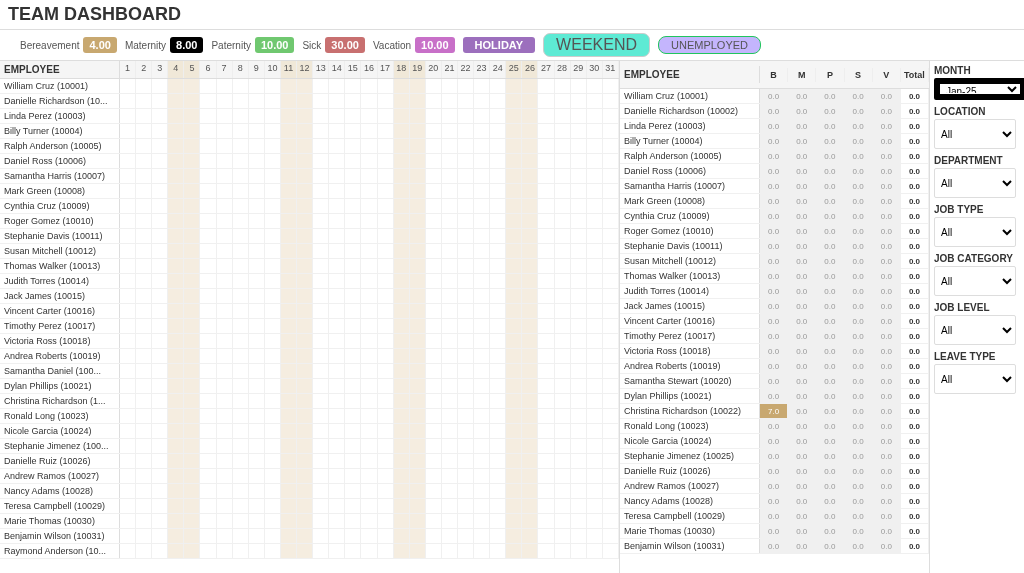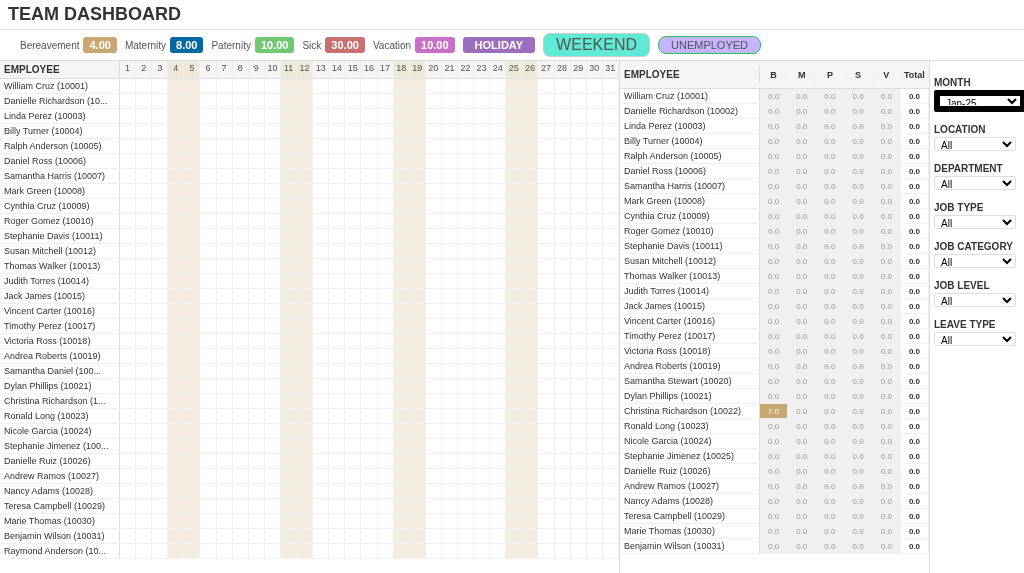--- a/index.html
+++ b/index.html
@@ -14,21 +14,21 @@
     .logo-icons { display: flex; gap: 6px; margin-top: 2px; align-items: center; }
     .logo-icon { width: 18px; height: 18px; border-radius: 50%; border: 1.5px solid #999; display: flex; align-items: center; justify-content: center; font-size: 10px; color: #666; cursor: pointer; }
     .logo-icon.refresh { color: #e06c00; border-color: #e06c00; }
     
     
     .legend-row { display: flex; align-items: center; padding: 3px 20px; gap: 8px; border-bottom: 1px solid #ddd; background: #fff; }
     .legend-item { display: flex; align-items: center; gap: 4px; }
     .legend-label { font-size: 10px; color: #555; }
     .legend-value { font-size: 11px; font-weight: bold; padding: 2px 6px; border-radius: 3px; color: white; }
     .legend-bereavement { background: #c8a870; }
-    .legend-maternity { background: #0369a1; }
+    .legend-maternity { background: #000000; }
     .legend-paternity { background: #70c870; }
     .legend-sick { background: #c87070; }
     .legend-vacation { background: #c870c8; }
     .legend-holiday { background: #9c6fbd; color: white; padding: 2px 12px; border-radius: 3px; font-weight: bold; font-size: 11px; }
     .legend-weekend { background: #5eead4; color: #555; padding: 2px 12px; border-radius: 7px; border: 1px solid #ccc; font-size: 16px; }
     .legend-unemployed { background: #c4b5fd; color: #555; padding: 2px 12px; border-radius: 8px; border: 1px solid #22c55e; font-size: 11px; }
     
     
     .main-content { display: flex; flex: 1; overflow: hidden; }
     
@@ -60,22 +60,22 @@
     .stats-row { display: flex; border-bottom: 1px solid #f0f0f0; height: 15px; }
     .stats-emp-cell { flex: 0 0 140px; padding: 0 4px; font-size: 9px; color: #333; border-right: 1px solid #ddd; white-space: nowrap; overflow: hidden; text-overflow: ellipsis; display: flex; align-items: center; }
     .stats-val { flex: 1; text-align: center; font-size: 8px; display: flex; align-items: center; justify-content: center; border-right: 1px solid #f0f0f0; }
     .stats-val.b-val { background: #c8a870; color: white; }
     .stats-val.zero { background: #f0f0f0; color: #999; }
     .stats-val.total-val { font-weight: bold; background: transparent; color: #333; }
     
     
     .filters-panel { flex: 0 0 94px; overflow-y: auto; padding: 4px; background: #fff; }
     .filter-group { margin-bottom: 6px; }
-    .filter-label { font-size: 10px; font-weight: bold; color: #333; margin-bottom: 2px; text-transform: uppercase; margin-top: 12px; }
-    .filter-select { width: 82px; height: 14px; font-size: 10px; border: 1px solid #ddd; border-radius: 2px; padding: 1px 2px; background: #fff; cursor: pointer; }
+    .filter-label { font-size: 10px; font-weight: bold; color: #333; margin-bottom: 2px; text-transform: uppercase; }
+    .filter-select { width: 82px; height: 30px; font-size: 10px; border: 1px solid #ddd; border-radius: 2px; padding: 1px 2px; background: #fff; cursor: pointer; }
     .month-select { width: 92px; height: 22px; font-size: 10px; border: 6px solid #000000; border-radius: 2px; padding: 1px 2px; background: #fff; cursor: pointer; }
     
     
     ::-webkit-scrollbar { width: 6px; height: 6px; }
     ::-webkit-scrollbar-track { background: #f1f1f1; }
     ::-webkit-scrollbar-thumb { background: #ccc; border-radius: 3px; }
   </style>
 </head>
 <body>
 

